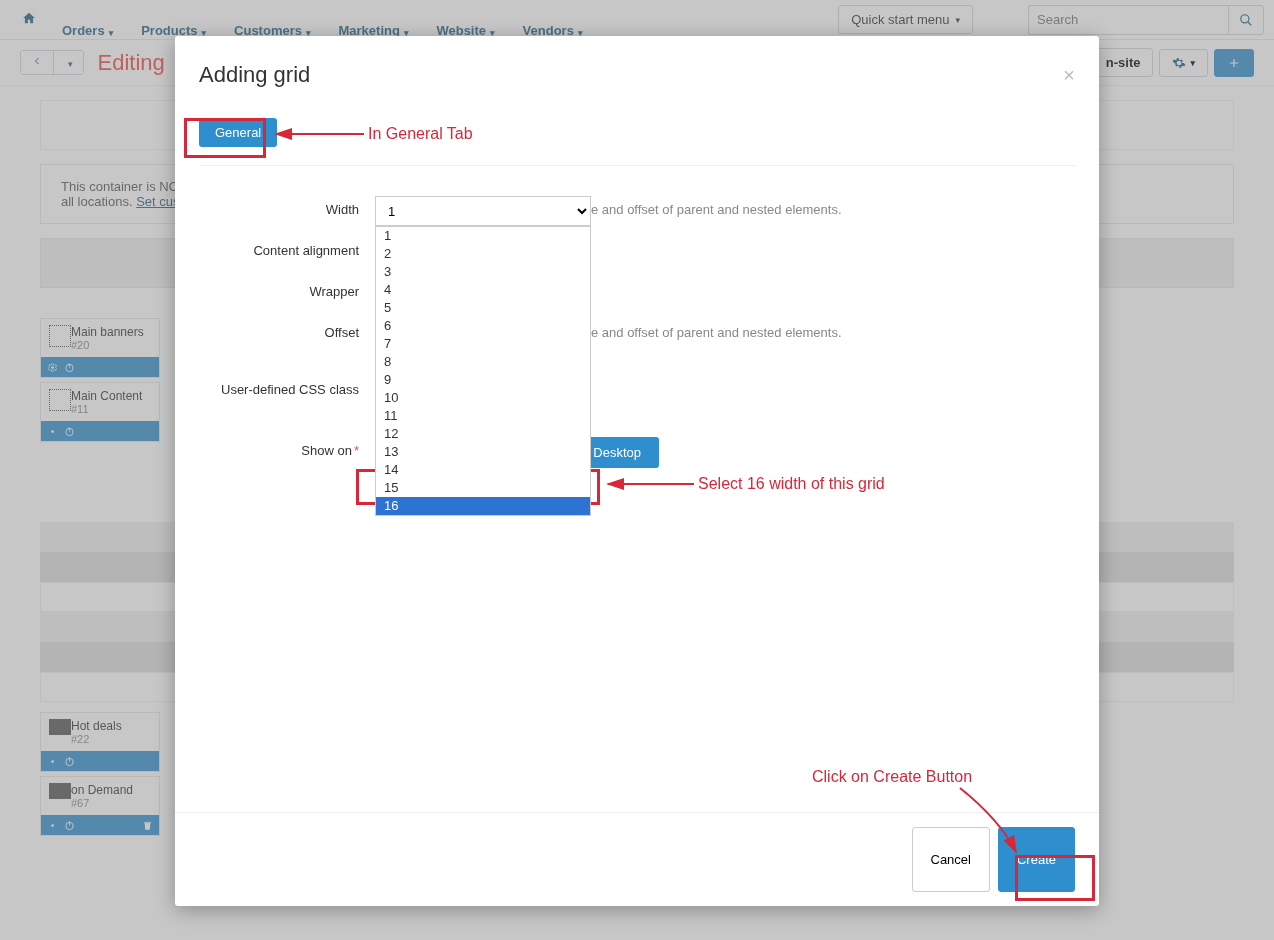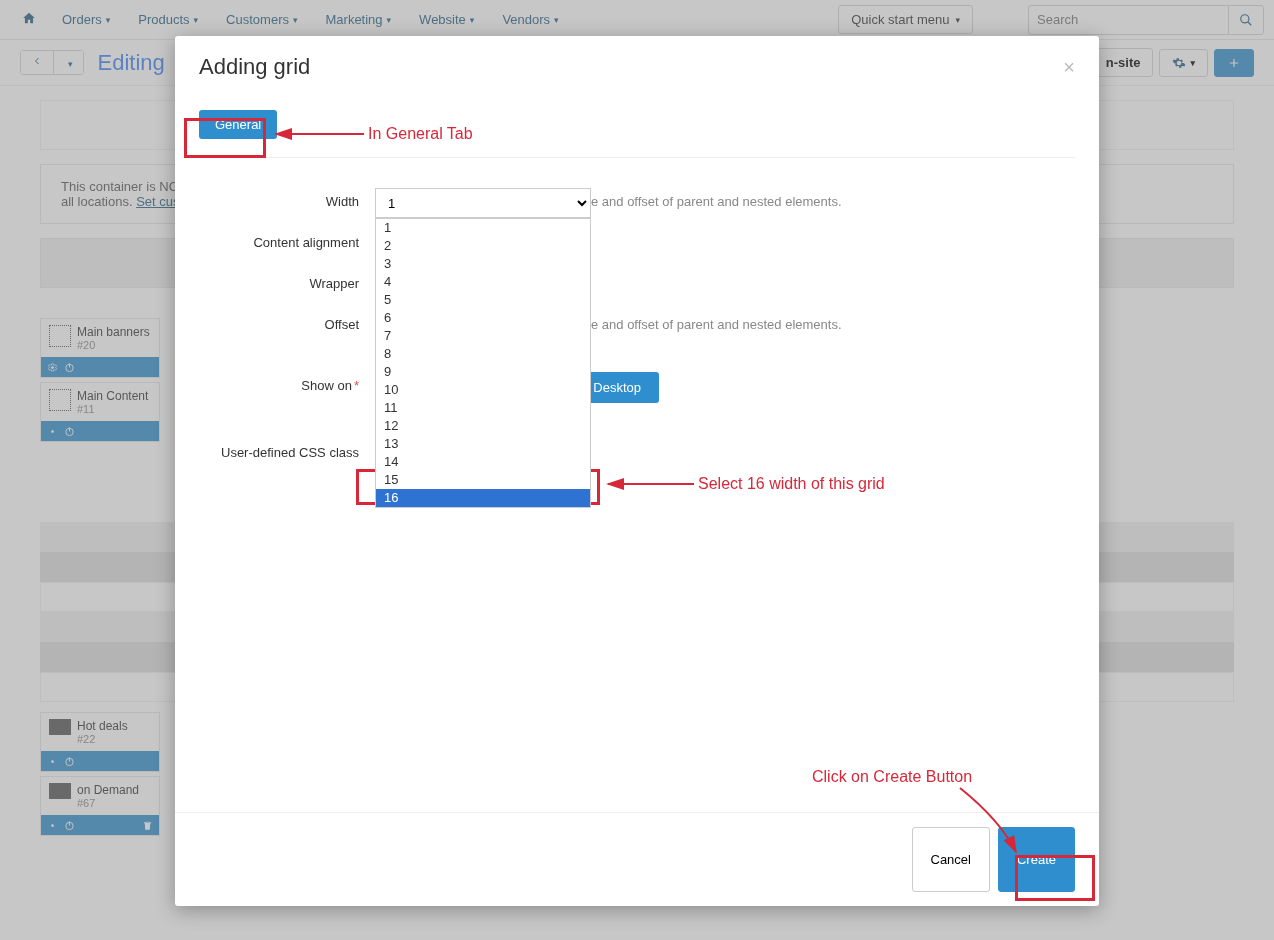--- a/index.html
+++ b/index.html
@@ -19,23 +19,23 @@
     border-bottom: 1px solid #e5e5e5;
     display: flex;
     align-items: center;
     padding: 0 10px;
     background: #fff;
   }
   .topnav .home-icon { color:#236084; padding:0 12px; font-size:14px;}
   .topnav ul { list-style:none; display:flex; }
   .topnav ul li { position:relative; }
   .topnav ul li a {
-    display:inline-flex; align-items:center;
+    display:inline-flex; align-items:flex-end;
     padding: 0 14px; height:36px;
-    color:#236084; text-decoration:none; font-size:13px;
+    color:#236084; text-decoration:none; font-size:13px;font-weight:bold;
   }
   .caret { margin-left:4px; font-size:9px; }
   .topnav .spacer { flex:1; }
   .qsmenu {
     border:1px solid #d0d6da; background:#fff;
     padding:6px 12px; font-size:13px; color:#333;
     display:inline-flex; align-items:center; border-radius:3px;
     margin-right:8px;
   }
   .search-wrap { display:flex;padding-left:47px; }
@@ -50,63 +50,63 @@
     display:flex; align-items:center; justify-content:center;
   }
   
   .secondrow {
     display:flex; align-items:center; padding:8px 20px;
     border-bottom:1px solid #eee;
   }
   .back-btn-group { border:1px solid #d0d6da; border-radius:3px; display:flex; margin-right:14px;}
   .back-btn-group .btn { padding:4px 10px; color:#236084; background:#fff;}
   .back-btn-group .btn + .btn { border-left:1px solid #d0d6da;}
-  h1.page-title { font-size:22px; font-weight:400; color:#3b82f6;}
+  h1.page-title { font-size:22px; font-weight:400; color:#ef4444;}
   .secondrow .spacer { flex:1; }
   .sr-btn {
     border:1px solid #d0d6da; background:#fff; padding:6px 12px;
     border-radius:3px; color:#000000; font-size:13px; margin-left:6px;
     display:inline-flex; align-items:center;font-weight:bold;
   }
   .sr-btn.blue { background:#2e8ece; color:#fff; border-color:#2e8ece; font-weight:bold;}
   
   .bgcontent {
     padding:0 20px;
   }
   .note-box {
     border:1px solid #e5e5e5; background:#fff; padding:14px 20px;
     margin:14px 0; color:#555; font-size:13px;
   }
   .greybar { height:50px; background:#eee; margin:10px 0; border:1px solid #e5e5e5;}
   .block {
     border:1px solid #e5e5e5; margin:4px 0; background:#fff;
     width:120px;
   }
-  .block-head { padding:6px 8px; display:flex; align-items:flex-start; gap:6px;}
+  .block-head { padding:6px 8px; display:flex; align-items:flex-start; }
   .block-icon { width:22px; height:22px; border:1px dotted #555; }
   .block-icon.solid { border:none; background:#555; height:16px;}
   .block-title { font-size:12px; color:#333;}
   .block-sub { font-size:11px; color:#888;}
   .block-bar {
     background:#2e8ece; height:20px; display:flex; align-items:center;
     padding:0 6px; color:#fff; gap:6px;
   }
   .block-bar span { font-size:12px; }
   
   .overlay {
     position:absolute; inset:0; background:rgba(130,130,130,0.45);
   }
   .modal {
     position:absolute; top:36px; left:175px; width:924px; height:870px;
     background:#fff; border-radius:3px;
     box-shadow:0 4px 20px rgba(0,0,0,0.3);
     display:flex; flex-direction:column;
   }
   .modal-head {
-    padding:18px 24px 12px; display:flex; align-items:center;
+    padding:26px 24px 12px; display:flex; align-items:center;
   }
   .modal-head h2 { font-size:22px; font-weight:400; color:#333;}
   .modal-close { margin-left:auto; color:#bbb; font-size:20px; cursor:pointer;}
   .modal-body { padding:0 24px; flex:1; position:relative;}
   .tabs-row { margin-top:18px; border-bottom:1px solid #eee; padding-bottom:18px;}
   .tab-btn {
     display:inline-block; padding:7px 16px;
     background:#2e8ece; color:#fff; font-size:13px;
     border-radius:3px; cursor:pointer;
   }
@@ -386,20 +386,24 @@
     <div class="form-row">
       <div class="lbl">Wrapper</div>
       <div class="fld"></div>
     </div>
     <div class="form-row">
       <div class="lbl">Offset</div>
       <div class="fld">
         <div class="help" style="margin-left:216px;">e and offset of parent and nested elements.</div>
       </div>
     </div>
+    <div class="form-row" style="margin-top:36px;">
+      <div class="lbl">User-defined CSS class</div>
+      <div class="fld"></div>
+    </div>
     <div class="form-row" style="margin-top:40px;">
       <div class="lbl">
         <span>Show on</span><span class="req">*</span>
       </div>
       <div class="fld">
         <div class="device-btns">
           <div class="dbtn">
             <svg width="10" height="14" viewBox="0 0 24 24" fill="none" stroke="#fff" stroke-width="2">
                 <rect x="7" y="2" width="10" height="20" rx="2"></rect>
               </svg>
@@ -414,24 +418,20 @@
           <div class="dbtn">
             <svg width="16" height="12" viewBox="0 0 24 24" fill="none" stroke="#fff" stroke-width="2">
                 <rect x="2" y="4" width="20" height="12" rx="1"></rect>
                 <line x1="8" y1="20" x2="16" y2="20"></line>
               </svg>
             <span>Desktop</span>
           </div>
         </div>
       </div>
     </div>
-    <div class="form-row" style="margin-top:36px;">
-      <div class="lbl">User-defined CSS class</div>
-      <div class="fld"></div>
-    </div>
   </div>
   <div class="modal-foot">
     <button class="mbtn">Cancel</button>
     <button class="mbtn primary">Create</button>
   </div>
 </div>
 
 <div class="anno-box-red" style="top:118px; left:184px; width:82px; height:40px;"></div>
 <div class="anno-text" style="top:125px; left:368px;">In General Tab</div>
 

